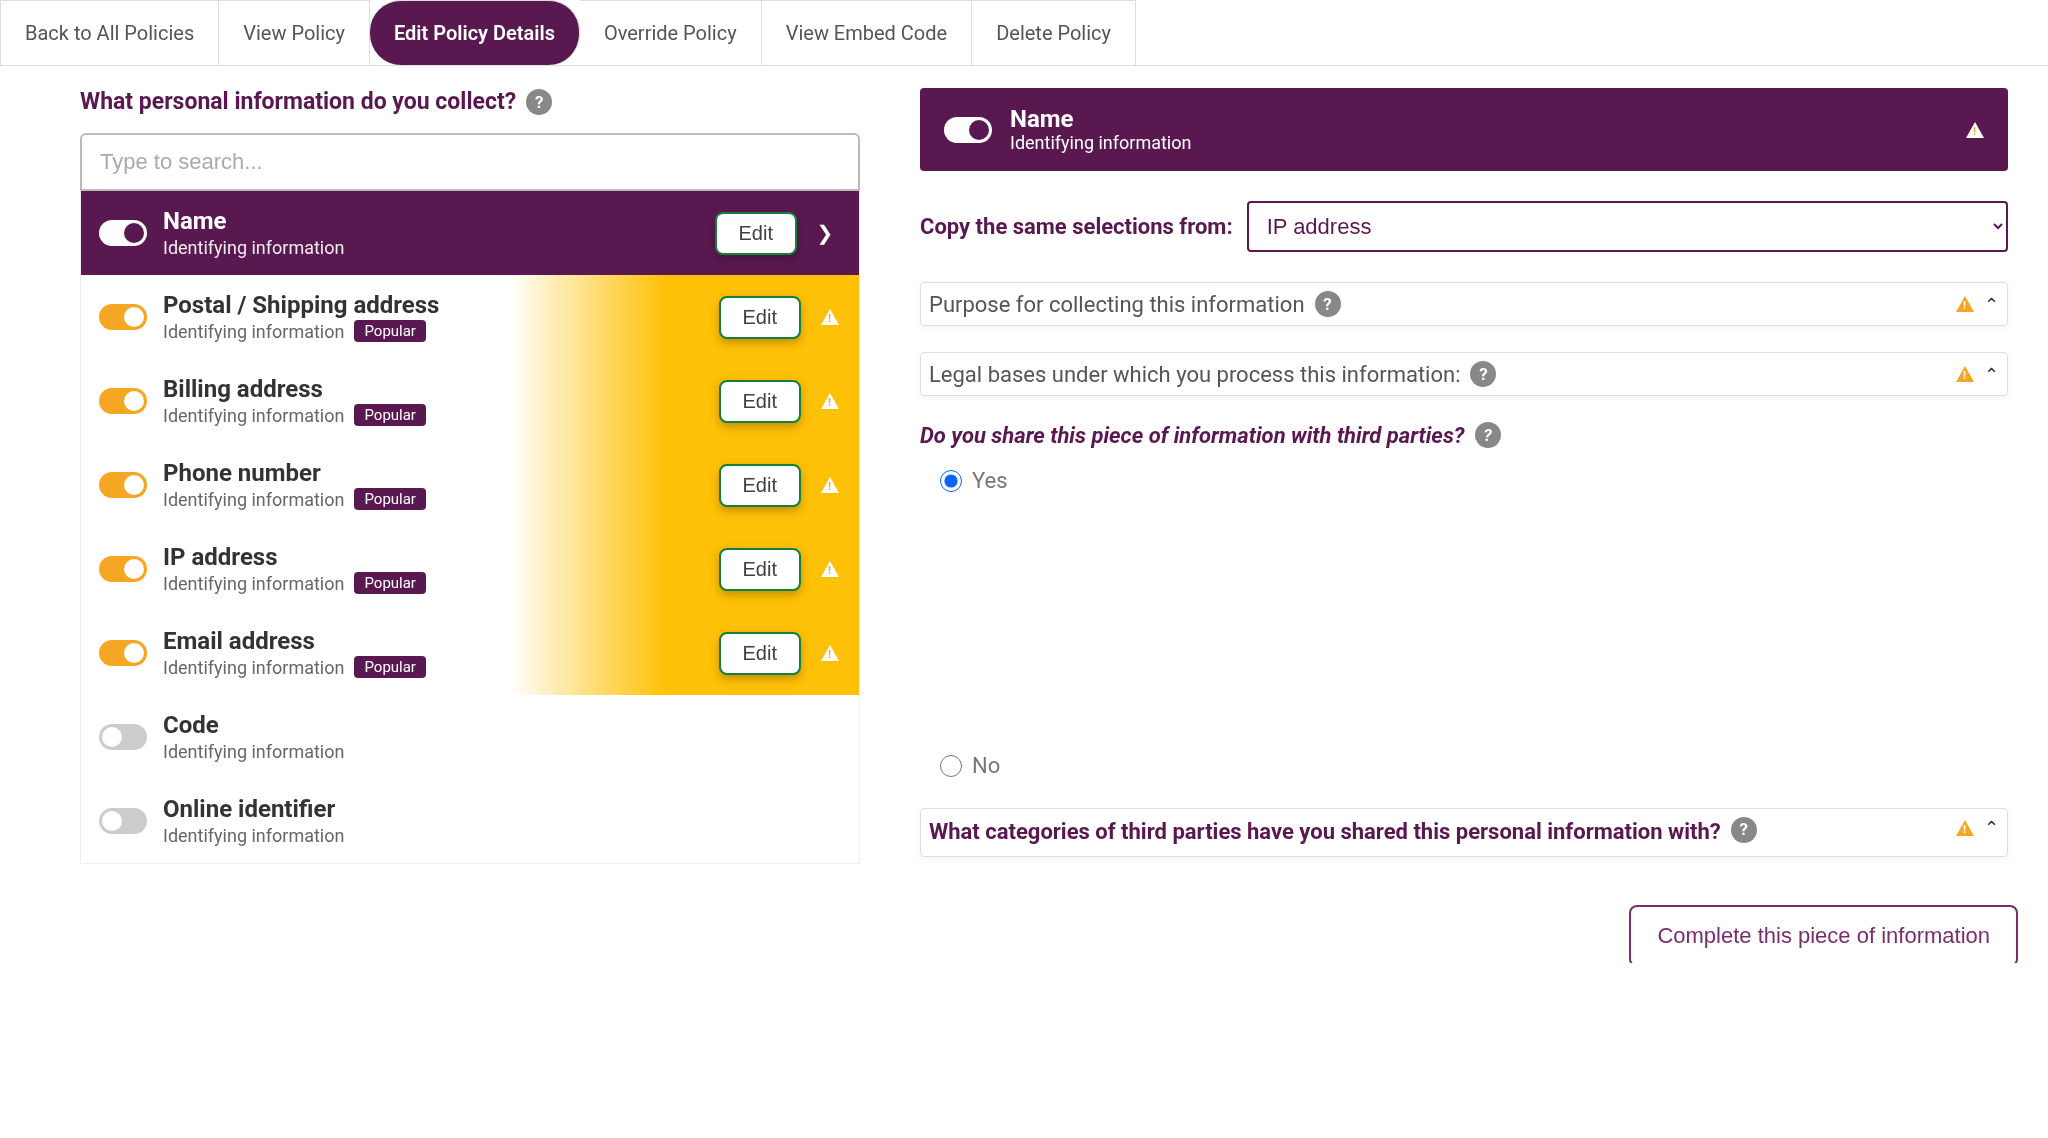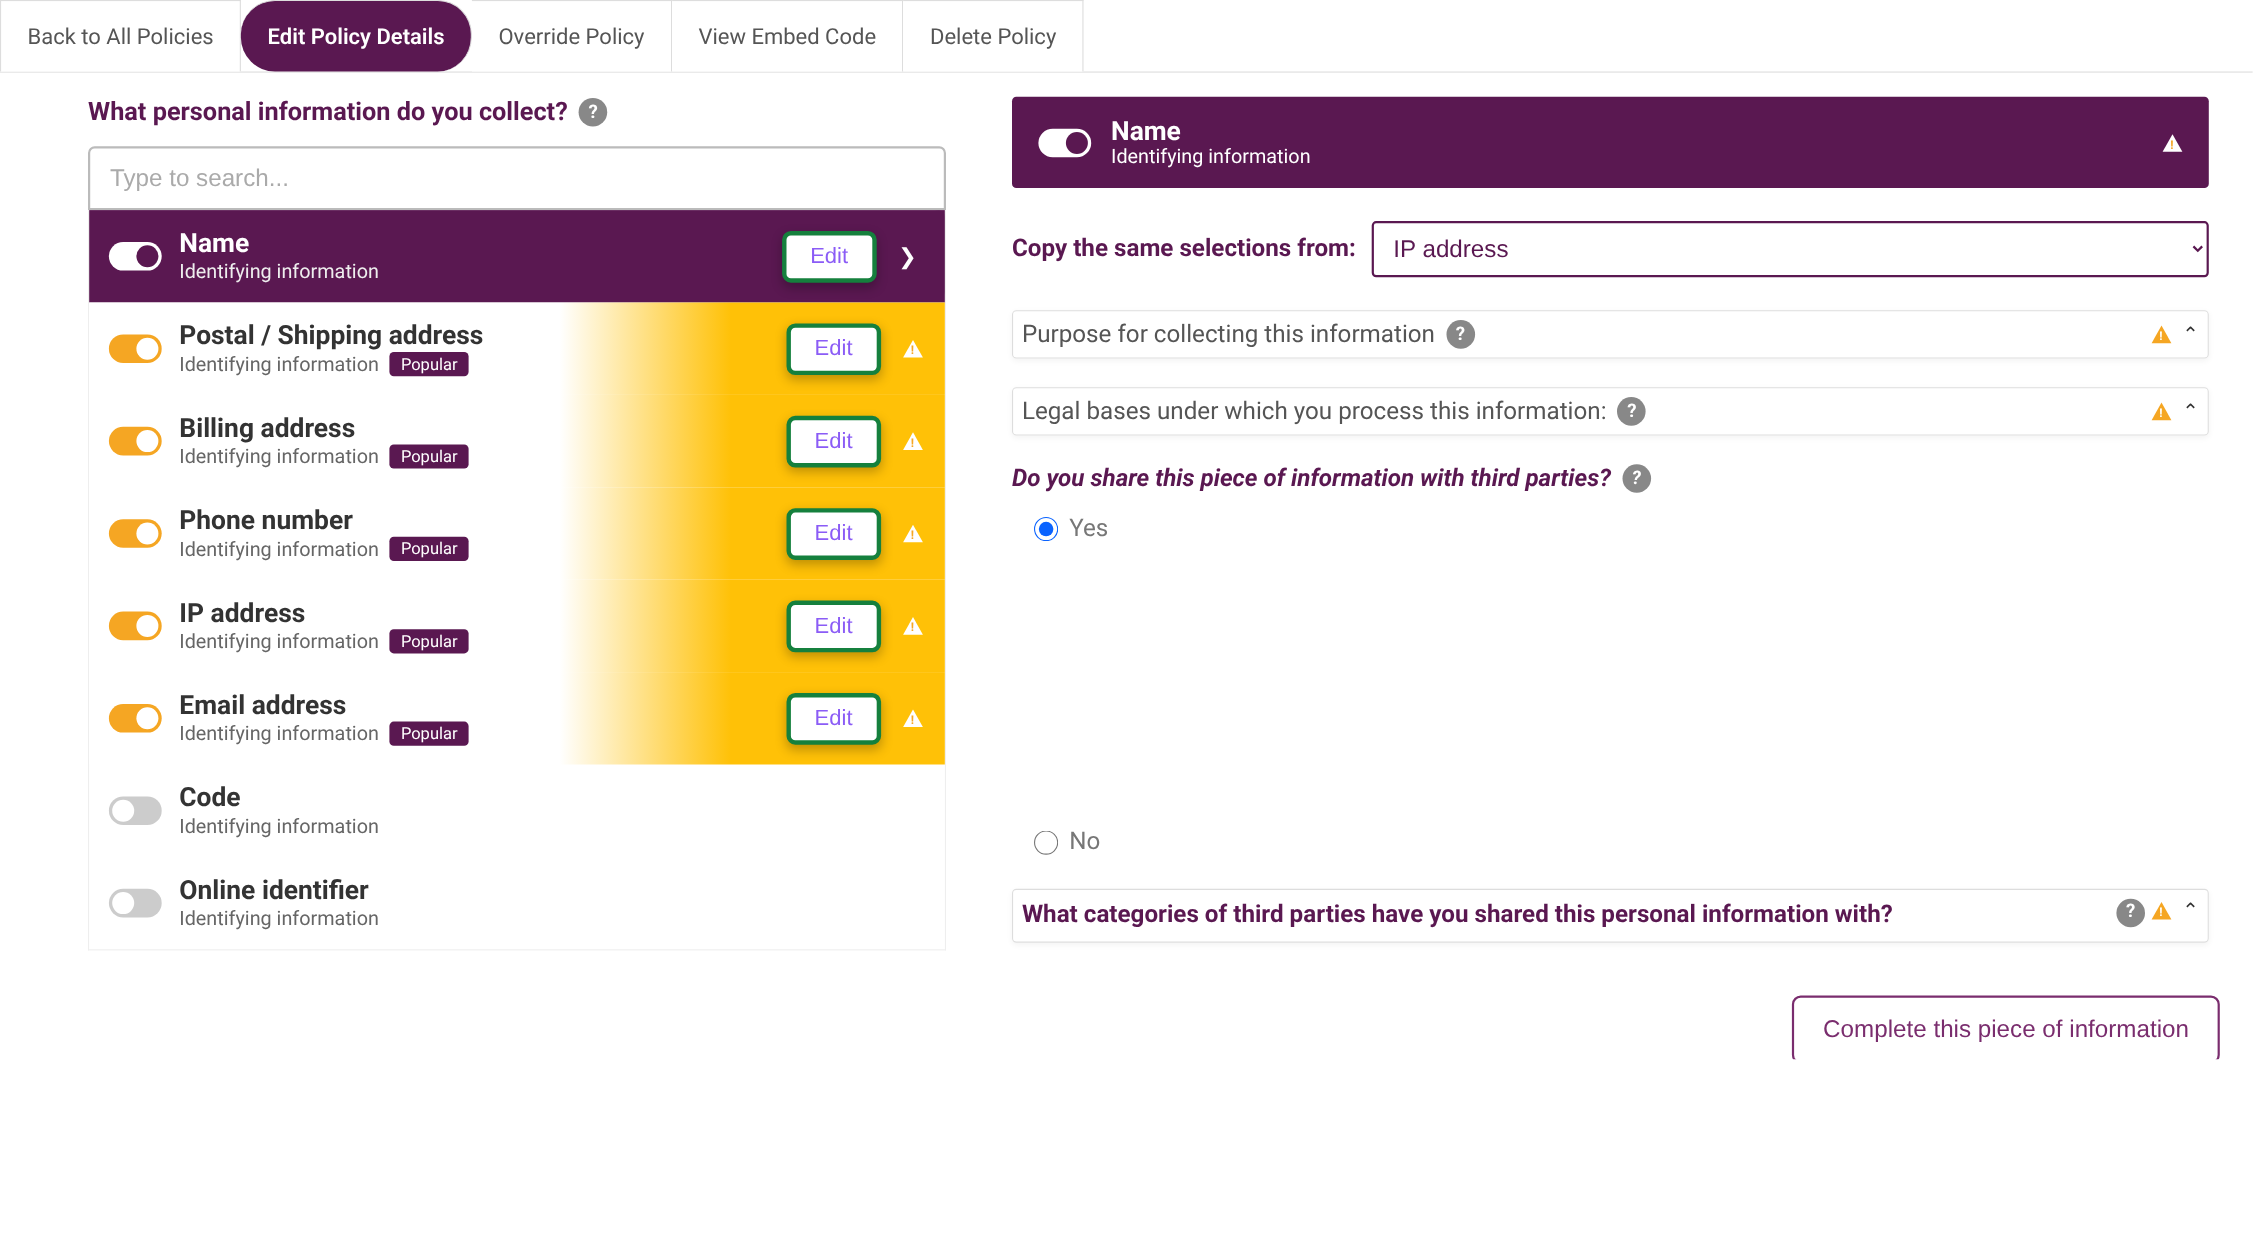--- a/index.html
+++ b/index.html
@@ -25,21 +25,21 @@
   .toggle.on { background: #f5a623; }
   .toggle.on::after { left: 25px; }
   .toggle.on-white { background: #fff; }
   .toggle.on-white::after { background: #5a1851; left: 25px; }
   .item-text { flex: 1; }
   .item-title { font-size: 24px; font-weight: 700; color: #333; line-height: 1.1; }
   .item.selected .item-title { color: #fff; }
   .item-sub { font-size: 18px; color: #666; margin-top: 2px; display: flex; align-items: center; gap: 10px; }
   .item.selected .item-sub { color: #eee; }
   .badge { background: #5a1851; color: #fff; font-size: 15px; padding: 2px 10px; border-radius: 4px; }
-  .edit-btn { background: #fff; border: 4px solid #15803d; color: #8b5cf6; font-size: 20px; font-weight: 500; padding: 8px 22px; border-radius: 8px; cursor: pointer; box-shadow: 0 4px 10px rgba(0,0,0,.25); margin-right: 14px; }
+  .edit-btn { background: #fff; border: 2px solid #15803d; color: #404040; font-size: 20px; font-weight: 500; padding: 8px 22px; border-radius: 8px; cursor: pointer; box-shadow: 0 4px 10px rgba(0,0,0,.25); margin-right: 14px; }
   .chevron { width: 28px; text-align: center; font-size: 20px; color: #fff; cursor: pointer; }
   .warn-icon { width: 0; height: 0; border-left: 9px solid transparent; border-right: 9px solid transparent; border-bottom: 16px solid #fff; position: relative; margin-left: 6px; cursor: pointer; }
   .warn-icon::after { content: "!"; position: absolute; top: 3px; left: -2px; font-size: 11px; font-weight: 700; color: #f5a623; }
   .warn-icon.orange { border-bottom-color: #f5a623; }
   .warn-icon.orange::after { color: #fff; }
 
   .detail-header { background: #5a1851; color: #fff; border-radius: 4px; padding: 18px 24px; display: flex; align-items: center; gap: 18px; margin-bottom: 30px; position: relative; }
   .detail-header .toggle { margin-right: 0; }
   .dh-title { font-size: 24px; font-weight: 700; line-height: 1.1; }
   .dh-sub { font-size: 18px; }
@@ -52,30 +52,31 @@
   .panel { border: 1px solid #ddd; border-radius: 4px; padding: 8px; margin-bottom: 26px; display: flex; align-items: center; position: relative; box-shadow: 0 2px 6px rgba(0,0,0,.05); }
   .panel-label { font-size: 22px; color: #555; display: flex; align-items: center; gap: 10px; flex: 1; }
   .panel-right { display: flex; align-items: center; gap: 10px; }
   .collapse-caret { font-size: 18px; color: #333; cursor: pointer; }
 
   .question-row { display: flex; align-items: center; gap: 10px; font-size: 22px; font-weight: 700; color: #5a1851; margin-bottom: 20px; font-style: italic; }
   .radio-row { display: flex; gap: 260px; padding-left: 20px; margin-bottom: 30px; flex-direction: column; }
   .radio-opt { display: flex; align-items: center; gap: 10px; font-size: 22px; color: #777; }
   .radio-opt input { width: 22px; height: 22px; accent-color: #0a63ff; }
 
-  .panel-q { font-size: 22px; font-weight: 700; color: #5a1851; display: flex; align-items: flex-start; gap: 10px; flex: 1; flex-wrap: wrap; line-height: 1.4; justify-content: space-between; }
+  .panel-q { font-size: 22px; font-weight: 700; color: #5a1851; display: flex; align-items: flex-start; gap: 10px; flex: 1; flex-wrap: wrap; line-height: 1.4; }
 
   .complete-btn { position: absolute; right: 30px; bottom: -4px; border: 2px solid #7a2d6e; background: #fff; color: #7a2d6e; font-size: 22px; padding: 16px 26px; border-radius: 8px; cursor: pointer; }
   .content-wrapper{ position:relative; padding-bottom:40px;}
 </style>
 </head>
 <body>
 
 <div class="tabs">
   <div class="tab">Back to All Policies</div>
+  <div class="tab">View Policy</div>
   <div class="tab active">Edit Policy Details</div>
   <div class="tab">Override Policy</div>
   <div class="tab">View Embed Code</div>
   <div class="tab">Delete Policy</div>
 </div>
 
 <div class="content-wrapper">
 <div class="content">
 
   <div class="left">

